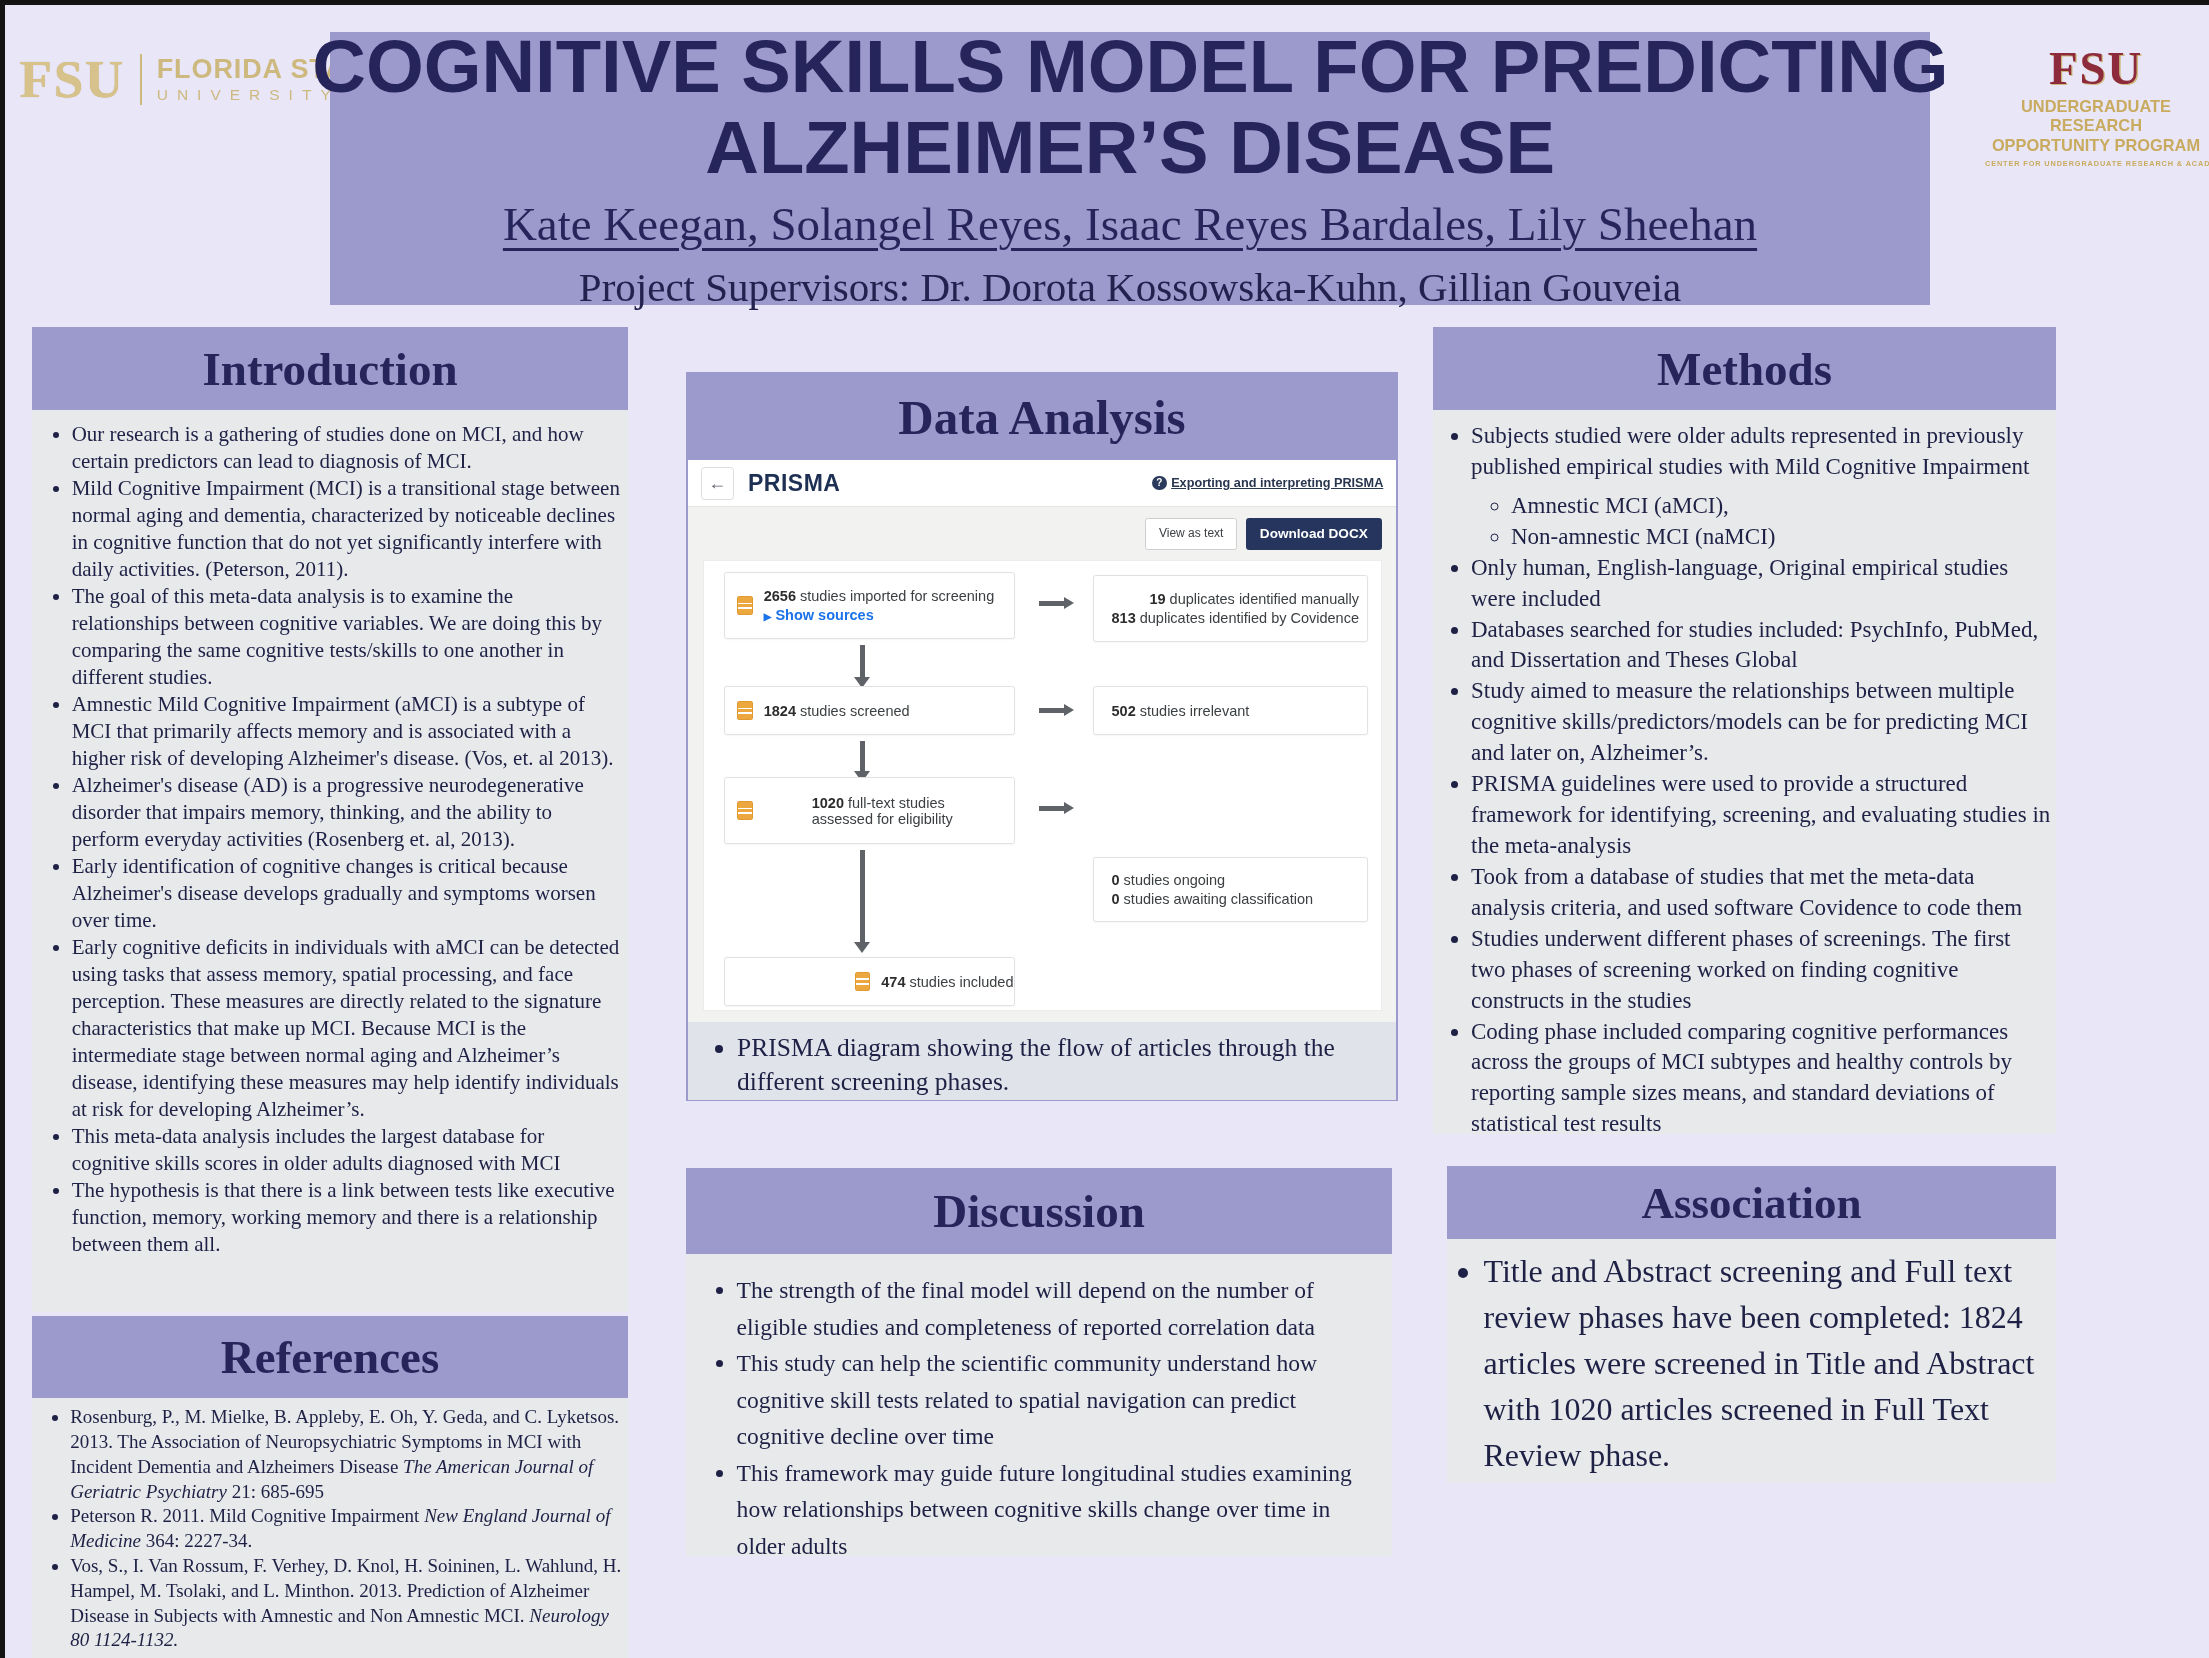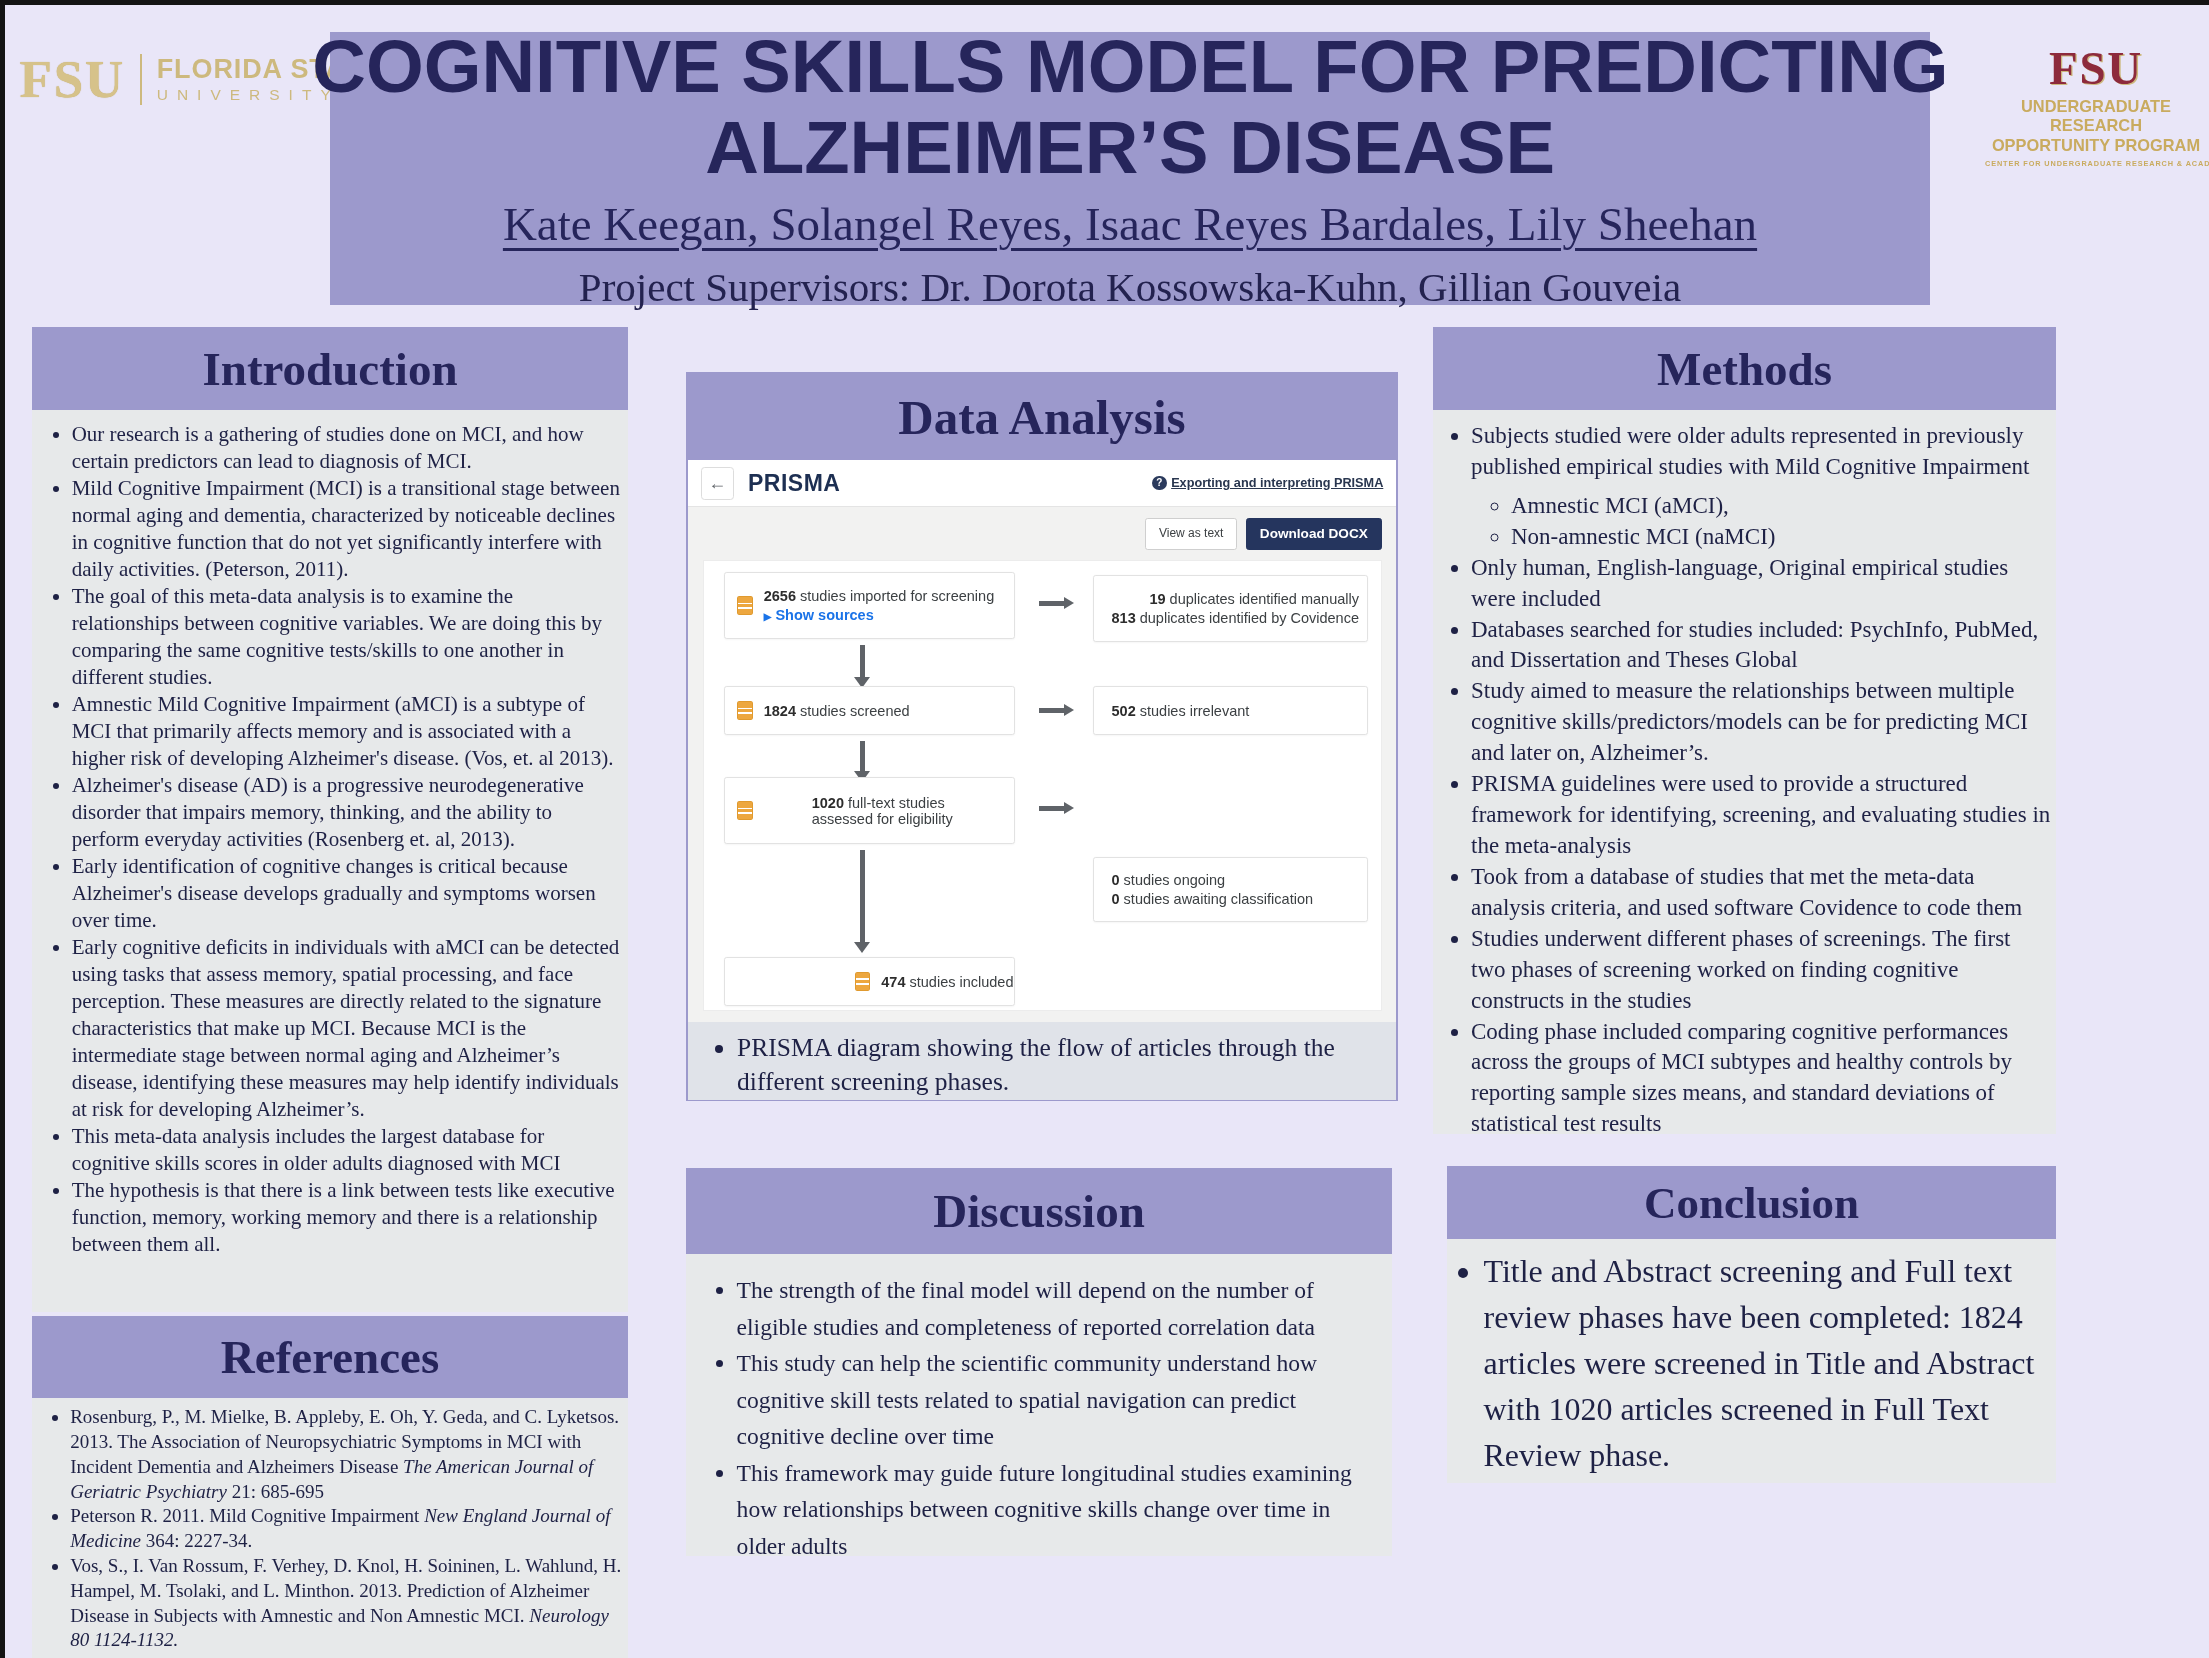--- a/index.html
+++ b/index.html
@@ -279,21 +279,21 @@
         <li>Databases searched for studies included: PsychInfo, PubMed, and Dissertation and Theses Global</li>
         <li>Study aimed to measure the relationships between multiple cognitive skills/predictors/models can be for predicting MCI and later on, Alzheimer’s.</li>
         <li>PRISMA guidelines were used to provide a structured framework for identifying, screening, and evaluating studies in the meta-analysis</li>
         <li>Took from a database of studies that met the meta-data analysis criteria, and used software Covidence to code them</li>
         <li>Studies underwent different phases of screenings. The first two phases of screening worked on finding cognitive constructs in the studies</li>
         <li>Coding phase included comparing cognitive performances across the groups of MCI subtypes and healthy controls by reporting sample sizes means, and standard deviations of statistical test results</li>
       </ul>
   </div>
 
   <div class="sec-head" style="left:1442px; top:1161px; width:609px; height:73px; font-size:45px;">
-    <span>Conclusion</span>
+    <span>Association</span>
   </div>
   <div class="sec-body" id="conc-body">
     <ul class="bullets">
         <li>Title and Abstract screening and Full text review phases have been completed: 1824 articles were screened in Title and Abstract with 1020 articles screened in Full Text Review phase.</li>
         <li>Data extraction and coding phase is currently in progress</li>
         <li>Meta-analytic structural equation modeling (MASEM) will be conducted after coding stage complete</li>
       </ul>
   </div>
 
 </div>

